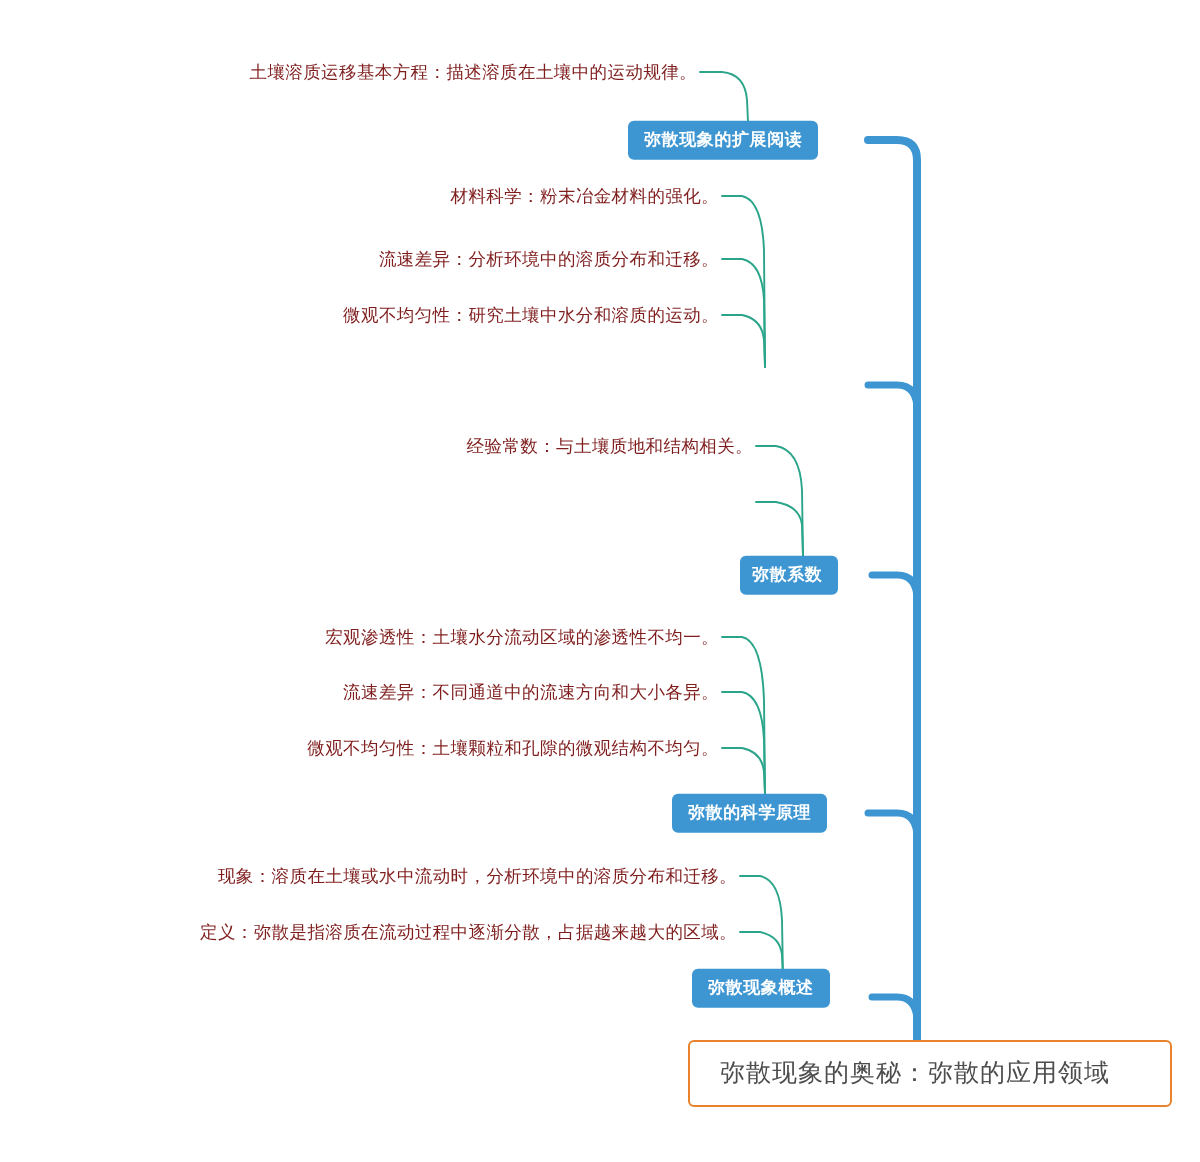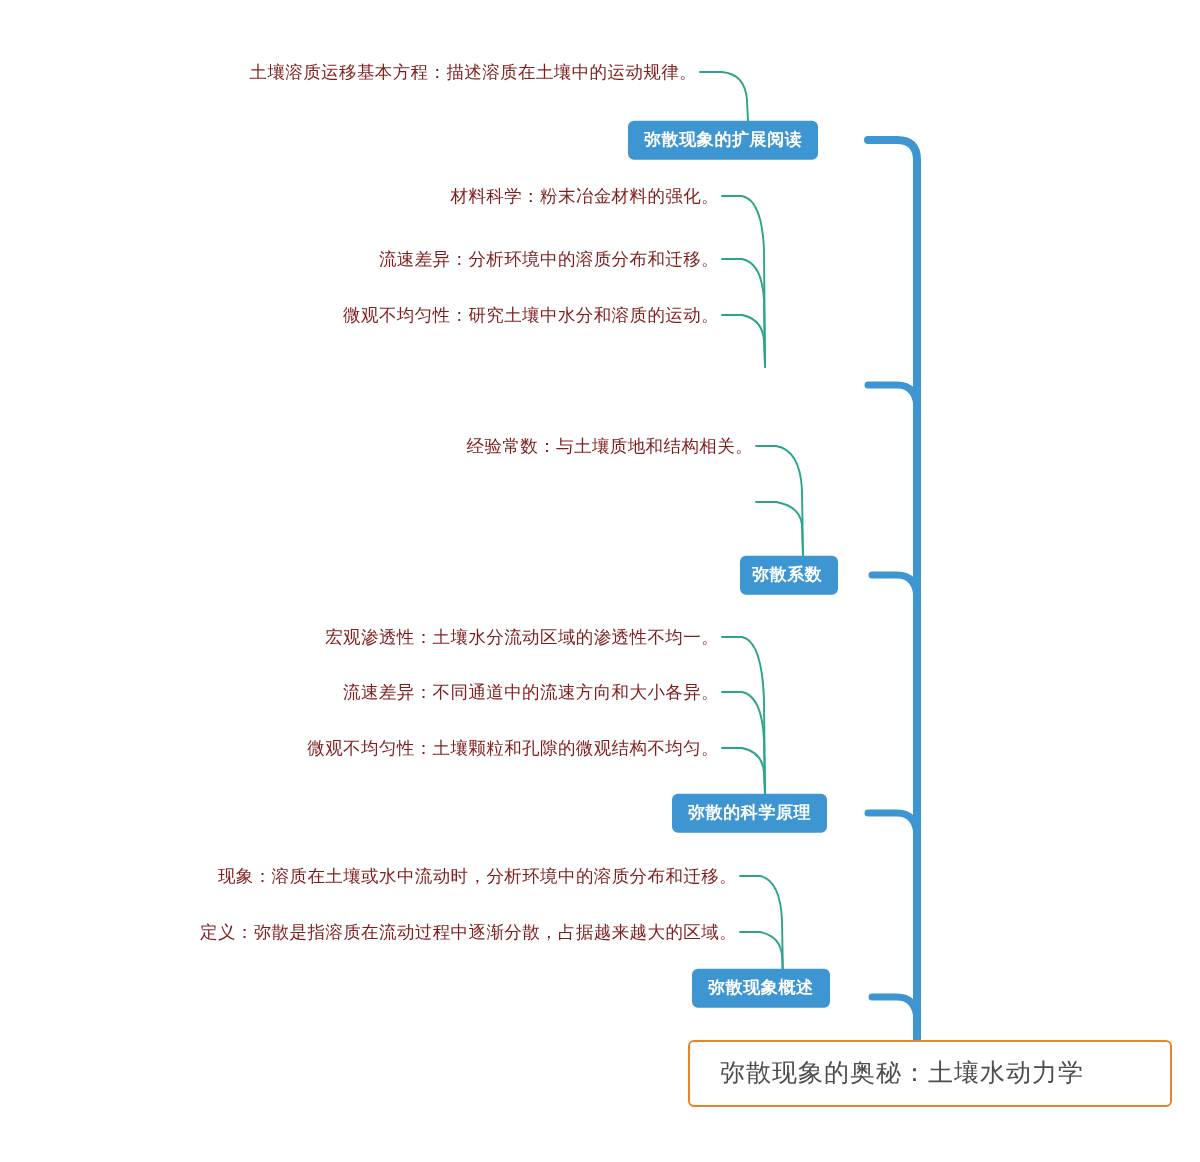--- a/index.html
+++ b/index.html
@@ -116,15 +116,15 @@
 
   <div class="branch-node" style="left:628px; top:140px;">弥散现象的扩展阅读</div>
 
 
   <div class="branch-node" style="left:740px; top:575px;padding-left:12px;">弥散系数</div>
 
   <div class="branch-node" style="left:672px; top:813px;">弥散的科学原理</div>
 
   <div class="branch-node" style="left:692px; top:960px;margin-top:28px;">弥散现象概述</div>
 
-  <div class="root-node" style="left:688px; top:1040px; width:484px;">弥散现象的奥秘：土壤水动力学</div>
+  <div class="root-node" style="left:688px; top:1040px; width:484px;">弥散现象的奥秘：弥散的应用领域</div>
 
 </div>
 
 </body></html>

